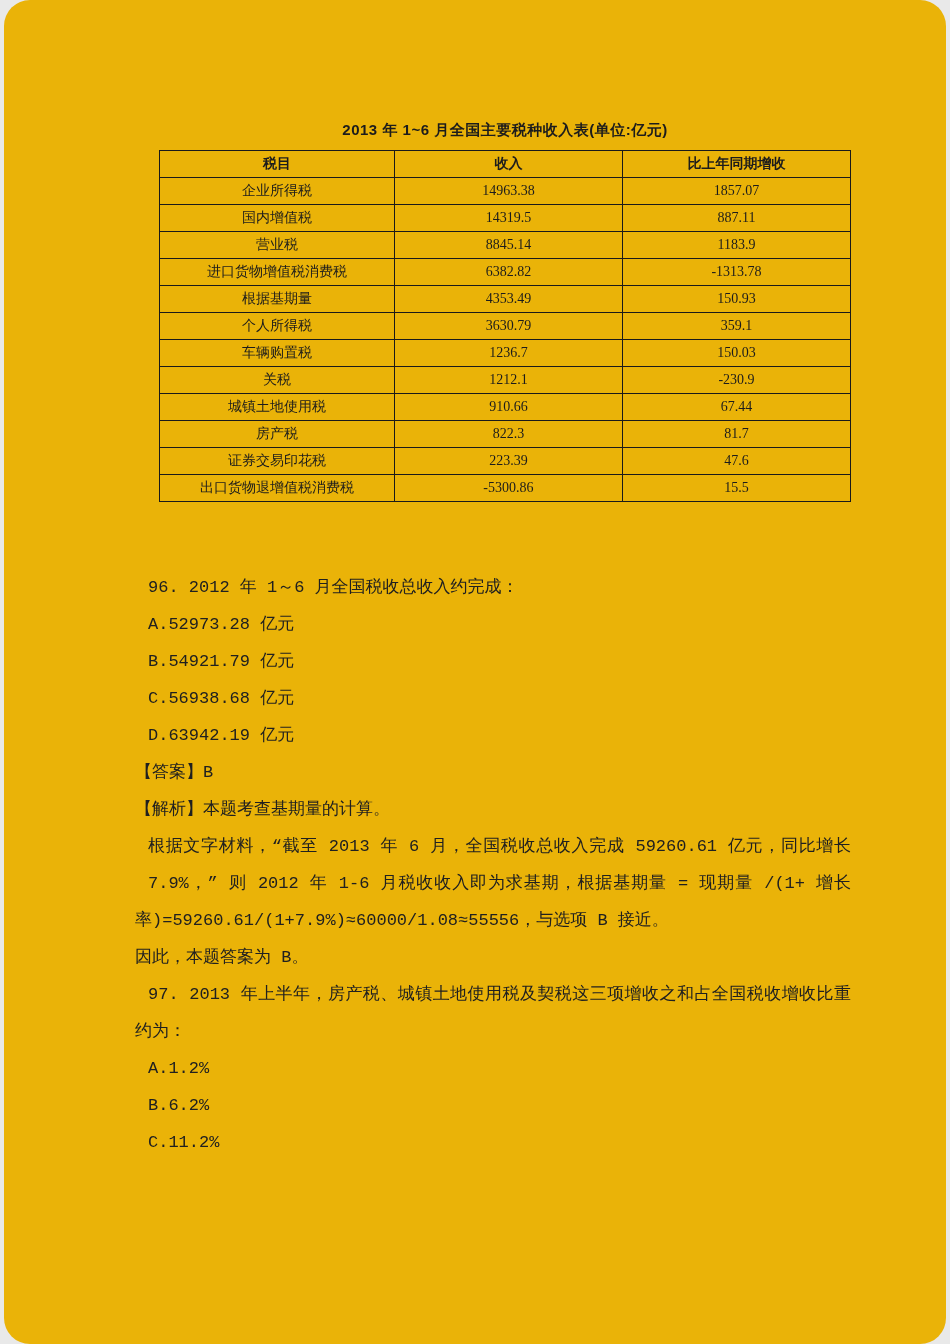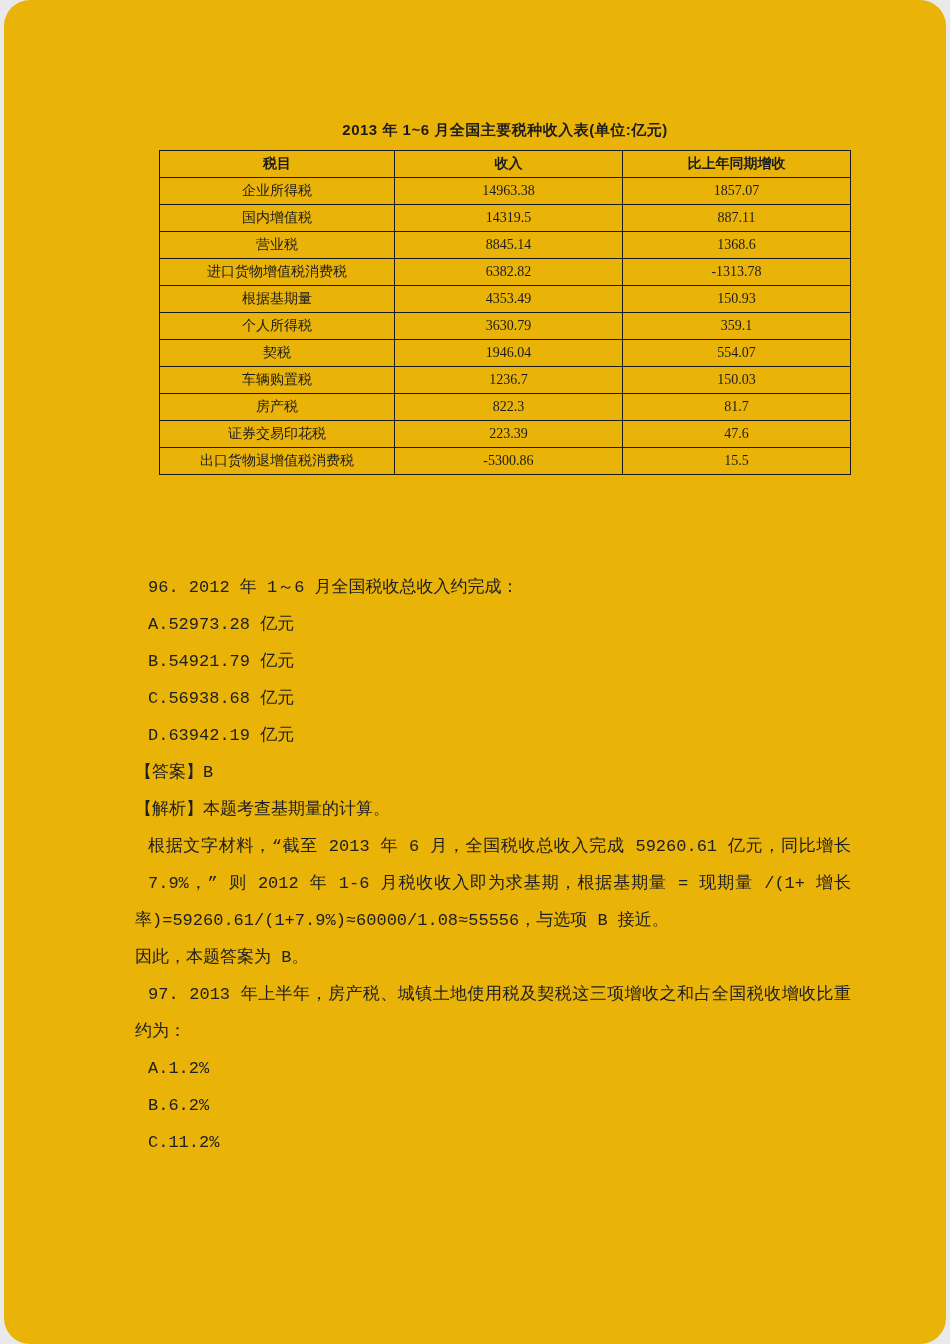--- a/index.html
+++ b/index.html
@@ -110,46 +110,51 @@
           <td>1857.07</td>
         </tr>
         <tr>
           <td>国内增值税</td>
           <td>14319.5</td>
           <td>887.11</td>
         </tr>
         <tr>
           <td>营业税</td>
           <td>8845.14</td>
-          <td>1368.6</td>
+          <td>1183.9</td>
         </tr>
         <tr>
           <td>进口货物增值税消费税</td>
           <td>6382.82</td>
           <td>-1313.78</td>
         </tr>
         <tr>
           <td>根据基期量</td>
           <td>4353.49</td>
           <td>150.93</td>
         </tr>
         <tr>
           <td>个人所得税</td>
           <td>3630.79</td>
           <td>359.1</td>
         </tr>
         <tr>
-          <td>契税</td>
-          <td>1946.04</td>
-          <td>554.07</td>
-        </tr>
-        <tr>
           <td>车辆购置税</td>
           <td>1236.7</td>
           <td>150.03</td>
+        </tr>
+        <tr>
+          <td>关税</td>
+          <td>1212.1</td>
+          <td>-230.9</td>
+        </tr>
+        <tr>
+          <td>城镇土地使用税</td>
+          <td>910.66</td>
+          <td>67.44</td>
         </tr>
         <tr>
           <td>房产税</td>
           <td>822.3</td>
           <td>81.7</td>
         </tr>
         <tr>
           <td>证券交易印花税</td>
           <td>223.39</td>
           <td>47.6</td>

